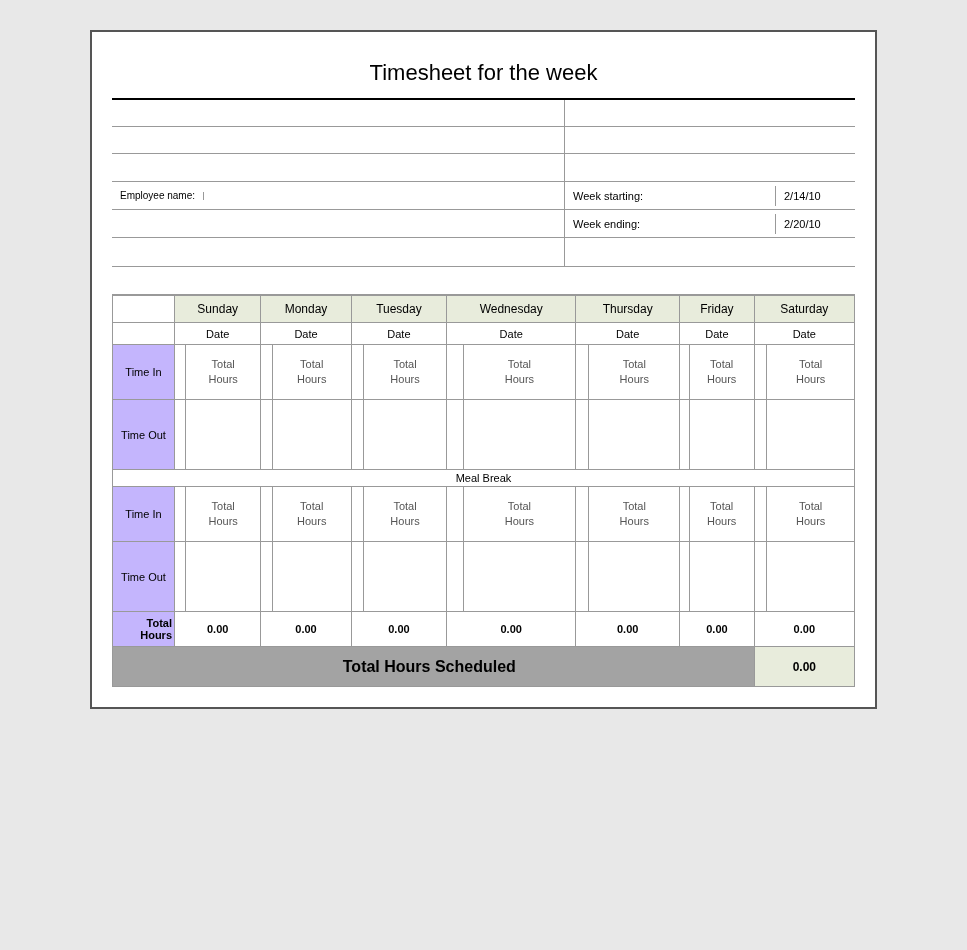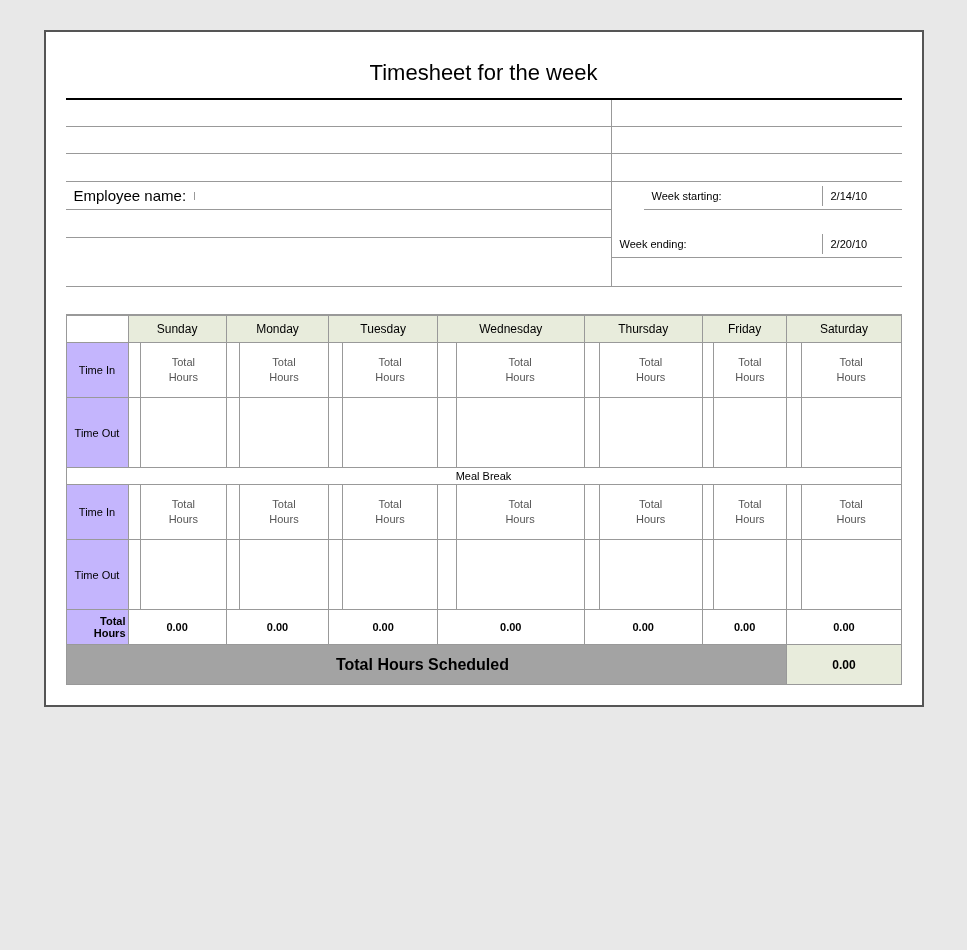--- a/index.html
+++ b/index.html
@@ -7,28 +7,28 @@
       background: #e8e8e8;
       display: flex;
       justify-content: center;
       align-items: flex-start;
       padding: 30px;
       font-family: Arial, sans-serif;
       font-size: 11px;
     }
     .page {
       background: #fff;
-      width: 880px;
+      width: 787px;
       padding: 20px;
       border: 1px solid #ccc;
     }
     .info-label {
       padding: 4px 8px;
       white-space: nowrap;
-      font-size: 15px;
+      font-size: 10px;
       text-align: right;
     }
     .info-value {
       flex: 1;
       border-left: 1px solid #999;
       padding: 4px 8px;
       font-size: 11px;
     }
     .week-info-row {
       display: flex;
@@ -166,25 +166,25 @@
       <div style="display:flex; min-height:28px; align-items:center; border-bottom:1px solid #999;">
         <span class="info-label">Employee name:</span>
         <span class="info-value"></span>
       </div>
 
       <div style="height:28px; border-bottom:1px solid #999;"></div>
       <div style="height:28px;"></div>
     </div>
 
     <div class="info-right">
-      <div class="week-info-row" style="border-bottom:1px solid #999;margin-left:32px;">
+      <div class="week-info-row" style="border-bottom:1px solid #999;">
         <span class="week-label">Week starting:</span>
         <span class="week-value">2/14/10</span>
       </div>
-      <div class="week-info-row" style="border-bottom:1px solid #999;margin-top:20px;">
+      <div class="week-info-row" style="border-bottom:1px solid #999;">
         <span class="week-label">Week ending:</span>
         <span class="week-value">2/20/10</span>
       </div>
       <div style="height:28px;"></div>
     </div>
   </div>
 
   <div style="height:28px; border-bottom:1px solid #999;"></div>
 
   <table class="ts-table">
@@ -196,20 +196,30 @@
         <th colspan="2" class="day-header">Monday</th>
         <th colspan="2" class="day-header">Tuesday</th>
         <th colspan="2" class="day-header">Wednesday</th>
         <th colspan="2" class="day-header">Thursday</th>
         <th colspan="2" class="day-header">Friday</th>
         <th colspan="2" class="day-header">Saturday</th>
       </tr>
     </thead>
     <tbody>
 
+      <tr class="date-row">
+        <td></td>
+        <td colspan="2">Date</td>
+        <td colspan="2">Date</td>
+        <td colspan="2">Date</td>
+        <td colspan="2">Date</td>
+        <td colspan="2">Date</td>
+        <td colspan="2">Date</td>
+        <td colspan="2">Date</td>
+      </tr>
 
       <tr class="time-row">
         <td class="label-cell">Time In</td>
         <td></td>
         <td class="ts-label">Total<br>Hours</td>
         <td></td>
         <td class="ts-label">Total<br>Hours</td>
         <td></td>
         <td class="ts-label">Total<br>Hours</td>
         <td></td>

